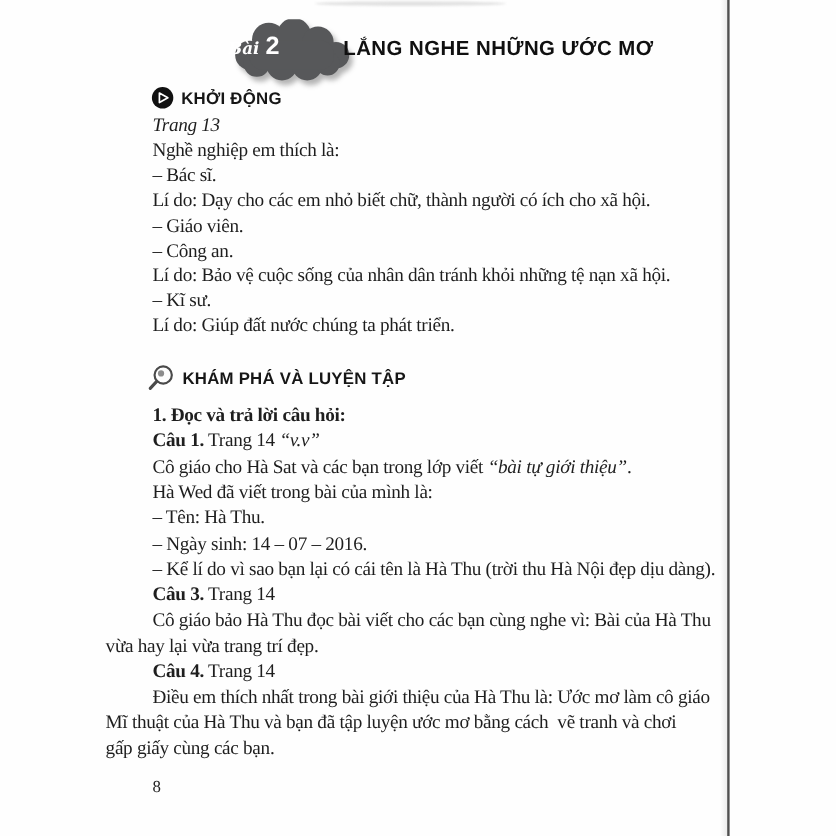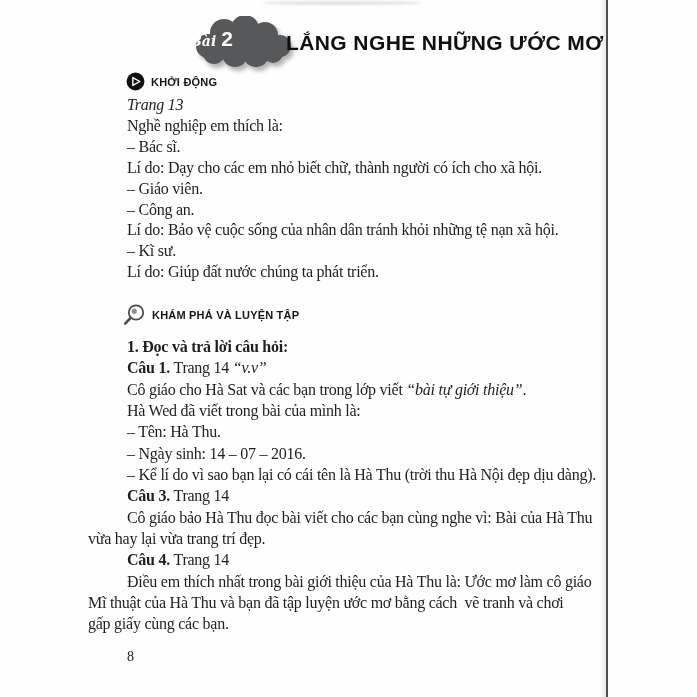--- a/index.html
+++ b/index.html
@@ -47,28 +47,28 @@
     font-style:italic;font-weight:bold;font-size:14px;
     margin-right:5px;margin-top:3px;
   }
   .badge-num{
     font-family:"Liberation Sans", sans-serif;
     font-weight:bold;font-size:21px;
   }
   .title{
     position:absolute;left:286px;top:31px;
     font-family:"Liberation Sans", sans-serif;
-    font-weight:bold;font-size:21px;letter-spacing:.4px;
+    font-weight:bold;font-size:17px;letter-spacing:.4px;
     color:#101010;white-space:pre;
   }
   
   .sec-head{
     position:absolute;display:flex;align-items:center;
     font-family:"Liberation Sans", sans-serif;
-    font-weight:bold;font-size:11px;color:#161616;
+    font-weight:bold;font-size:14px;color:#161616;
     letter-spacing:.2px;white-space:pre;
   }
   .sec-head .icon{margin-right:6px;flex:0 0 auto;}
   .sec1{left:126px;top:72px;}
   .sec2{left:121px;top:303px;}
   
   .lines{
     position:absolute;left:88px;width:515px;
     font-size:16px;letter-spacing:-0.25px;
     color:var(--text);

